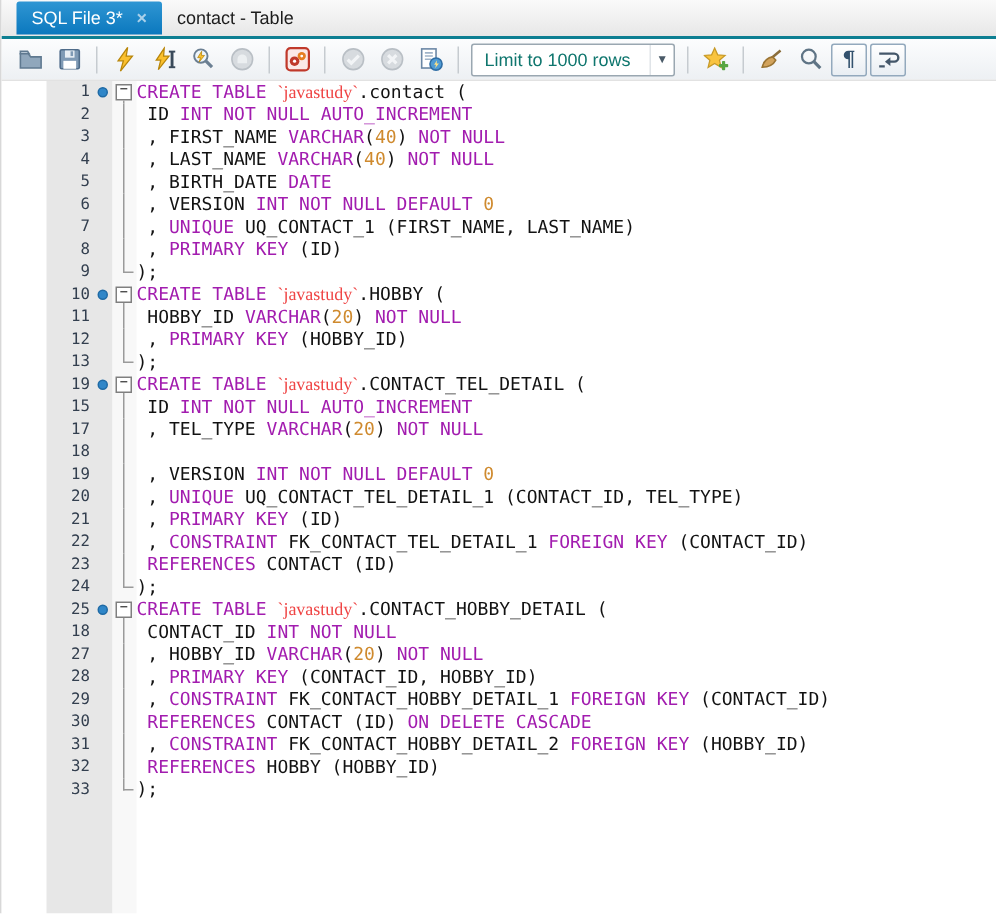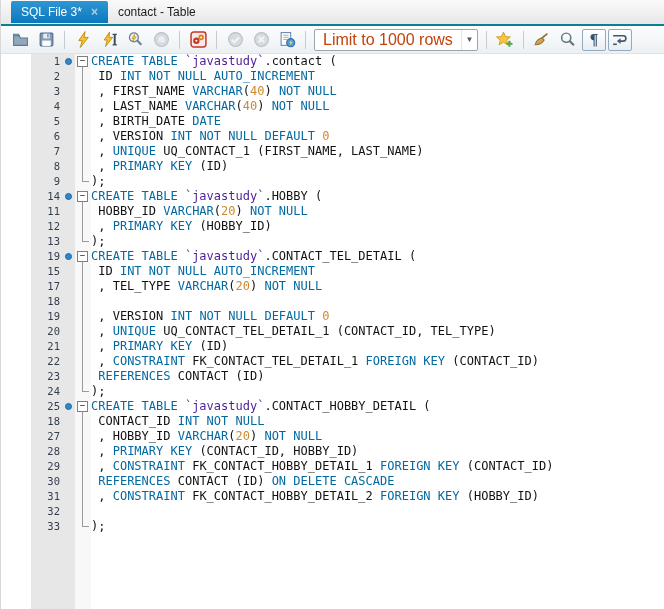--- a/index.html
+++ b/index.html
@@ -17,21 +17,21 @@
   
   .toolbar{height:27px;background:linear-gradient(#fcfdfe,#edf0f3);display:flex;align-items:center;
            padding:0 6px;border-bottom:1px solid #e2e2e2;}
   .tbtn{width:24px;height:22px;display:flex;align-items:center;justify-content:center;margin:0 1px;border-radius:2px;}
   .tbtn svg{width:17px;height:17px;display:block;}
   .tbtn.boxed{border:1px solid #93a9bd;background:linear-gradient(#ffffff,#e9eef3);width:22px;height:20px;}
   .tbtn .glyph{font-size:14px;font-weight:bold;color:#33526e;font-family:"DejaVu Serif",serif;line-height:1;}
   .tsep{width:1px;height:18px;background:#c6cbd0;margin:0 5px;}
   .combo{height:20px;border:1px solid #9aa7b1;background:#fff;display:flex;align-items:center;
          margin:0 3px;border-radius:2px;}
-  .combo .cval{font-size:16px;color:#c2410c;padding:0 8px 0 8px;min-width:102px;}
+  .combo .cval{font-size:12px;color:#0f766e;padding:0 8px 0 8px;min-width:102px;}
   .combo .carrow{width:15px;height:100%;display:flex;align-items:center;justify-content:center;
                  color:#4a5a68;font-size:8px;border-left:1px solid #e0e4e8;}
 
   
   .editor{position:relative;height:556px;background:#fff;
           font-family:"DejaVu Sans Mono",monospace;}
   .gbg{position:absolute;top:0;bottom:0;}
   .gbg-num{left:30px;width:44px;background:#e7e7e7;}
   .gbg-fold{left:74px;width:16px;background:#f8f8f8;}
   .lines{position:relative;}
@@ -41,22 +41,22 @@
   .dotslot{width:14px;display:flex;align-items:center;justify-content:center;}
   .dot{width:7px;height:7px;border-radius:50%;background:#2f86c8;border:1px solid #1f6aa5;box-sizing:border-box;}
   .fold{width:16px;position:relative;}
   .fold .vline{position:absolute;left:7px;top:0;bottom:0;width:1px;background:#9a9a9a;}
   .fold .vhalf{position:absolute;left:7px;top:0;height:8px;width:1px;background:#9a9a9a;}
   .fold .hend{position:absolute;left:7px;top:7px;width:7px;height:1px;background:#9a9a9a;}
   .fold .fbox{position:absolute;left:2px;top:2px;width:9px;height:9px;border:1px solid #7f7f7f;background:#fff;
               font-size:9px;line-height:7px;text-align:center;color:#222;font-family:"DejaVu Sans Mono",monospace;}
   .fold .stub{position:absolute;left:7px;top:13px;bottom:0;width:1px;background:#9a9a9a;}
   .code{white-space:pre;font-size:12px;color:#121212;}
-  .kw{color:#0369a1;}
-  .qid{color:#4c1d95;}
+  .kw{color:#a21caf;}
+  .qid{color:#ef4444;font-family:Liberation Serif, serif;}
   .num{color:#cf8a2e;}
   .pl{color:#121212;}
 </style>
 </head>
 <body>
 
 <div class="app">
   <div class="tabbar" id="tabbar">
       <div class="tab active">
         <span class="tlabel">SQL File 3*</span>
@@ -262,21 +262,21 @@
           <div class="lnum">9</div>
           <div class="dotslot"></div>
           <div class="fold">
             <div class="vhalf"></div>
             <div class="hend"></div>
           </div>
           <div class="code"><span class="pl">);</span></div>
         </div>
         <div class="line">
           <div class="edge"></div>
-          <div class="lnum">14</div>
+          <div class="lnum">10</div>
           <div class="dotslot">
             <div class="dot"></div>
           </div>
           <div class="fold">
             <div class="fbox">−</div>
             <div class="stub"></div>
           </div>
           <div class="code"><span class="kw">CREATE TABLE </span><span class="qid">`javastudy`</span><span class="pl">.HOBBY (</span></div>
         </div>
         <div class="line">
@@ -466,20 +466,21 @@
           </div>
           <div class="code"><span class="pl"> , </span><span class="kw">CONSTRAINT</span><span class="pl"> FK_CONTACT_HOBBY_DETAIL_2 </span><span class="kw">FOREIGN KEY</span><span class="pl"> (HOBBY_ID)</span></div>
         </div>
         <div class="line">
           <div class="edge"></div>
           <div class="lnum">32</div>
           <div class="dotslot"></div>
           <div class="fold">
             <div class="vline"></div>
           </div>
+          <div class="code"><span class="pl"> </span><span class="kw">REFERENCES</span><span class="pl"> HOBBY (HOBBY_ID)</span></div>
         </div>
         <div class="line">
           <div class="edge"></div>
           <div class="lnum">33</div>
           <div class="dotslot"></div>
           <div class="fold">
             <div class="vhalf"></div>
             <div class="hend"></div>
           </div>
           <div class="code"><span class="pl">);</span></div>

